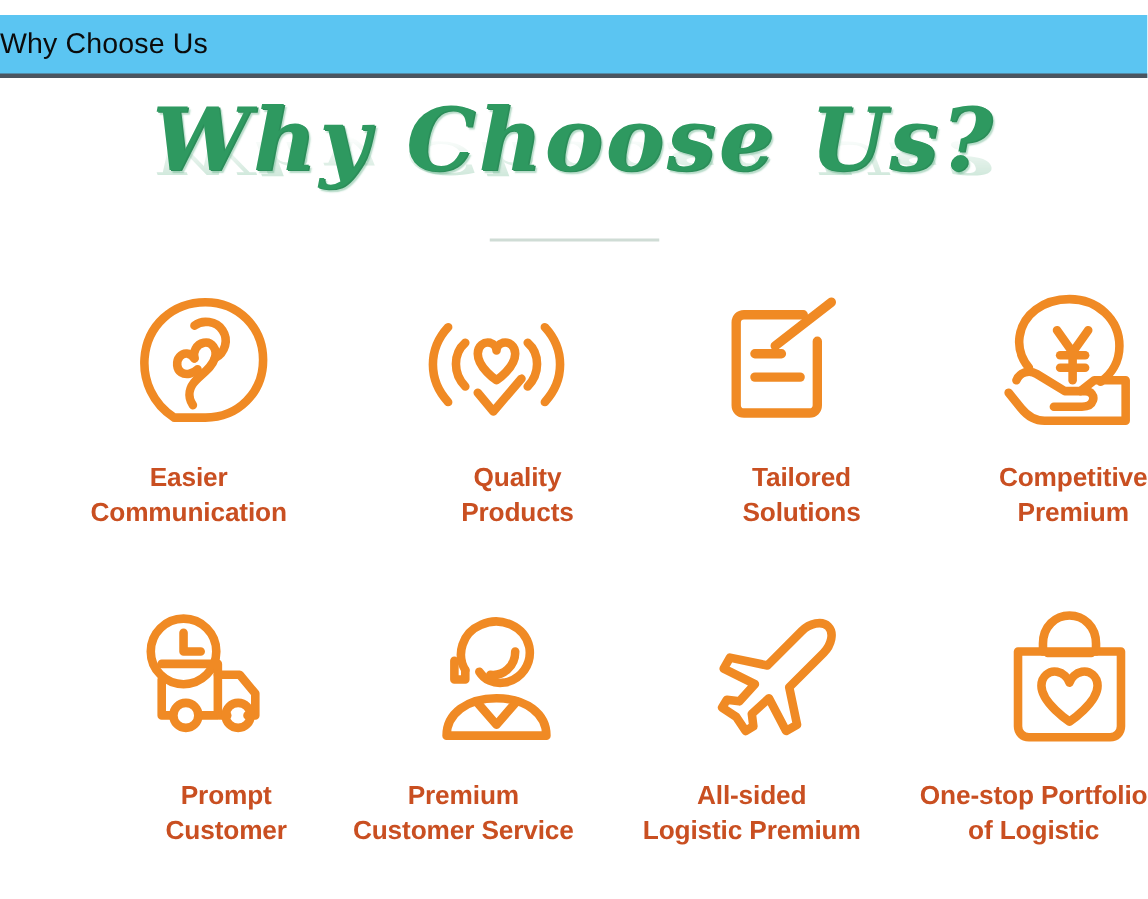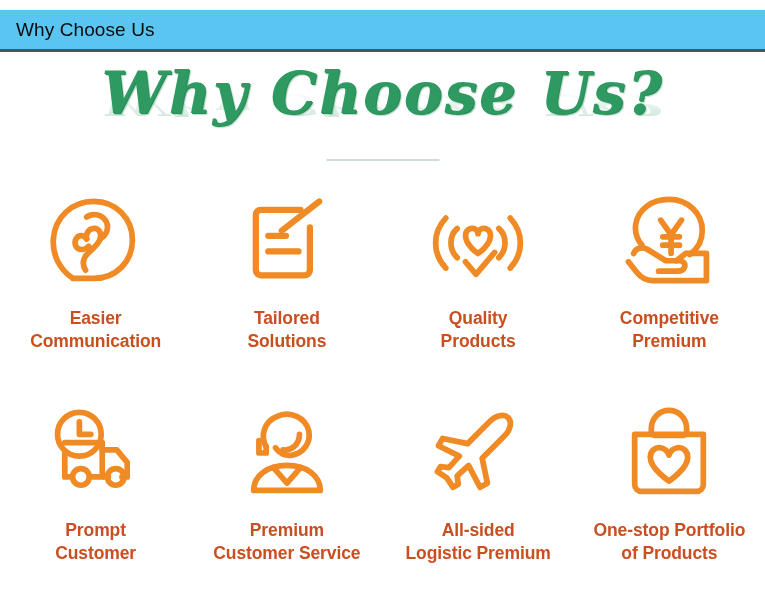--- a/index.html
+++ b/index.html
@@ -25,21 +25,21 @@
     background: #5BC5F2;
     border-bottom: 3px solid #4a5560;
     box-sizing: border-box;
     display: flex;
     align-items: center;
   }
   .titlebar-text {
     font-size: 19px;
     color: #0b0b0b;
     letter-spacing: 0.1px;
-    padding-left: 16px;
+    padding-left: 0;
     line-height: 1;
     white-space: nowrap;
   }
 
   
   .page {
     position: absolute;
     left: 0;
     top: 55px;
     width: 765px;
@@ -104,21 +104,21 @@
   .feature-grid {
     display: grid;
     grid-template-columns: repeat(4, 1fr);
     grid-template-rows: repeat(2, 212px);
     width: 765px;
     margin-top: 14px;
   }
   .feature-cell {
     display: flex;
     flex-direction: column;
-    align-items: center;
+    align-items: flex-end;
     justify-content: flex-start;
     padding-top: 8px;
     box-sizing: border-box;
   }
   .feature-icon {
     width: 104px;
     height: 104px;
     display: flex;
     align-items: center;
     justify-content: center;
@@ -164,44 +164,44 @@
           <path d="M41 48 C38 44 34 44 31.5 47 C29 50 29.5 55 32.5 57 C35.5 59 40 58 43 55"></path>
           <path d="M54 48 C61 44 63 36 59 30 C55 24 46 23 41 27"></path>
         </svg>
       </span>
       <div class="feature-label">Easier
 Communication</div>
     </div>
 
     <div class="feature-cell">
       <span class="feature-icon">
-        <svg viewBox="0 0 100 100" fill="none" stroke="#F08A24" stroke-width="6" stroke-linecap="round" stroke-linejoin="round">
-          <path d="M72 37 L72 78 C72 81 70 83 67 83 L25 83 C22 83 20 81 20 78 L20 25 C20 22 22 20 25 20 L63 20"></path>
-          <line x1="32" y1="45" x2="49" y2="45"></line>
-          <line x1="32" y1="60" x2="61" y2="60"></line>
-          <path d="M45 40 L81 12"></path>
-        </svg>
-      </span>
-      <div class="feature-label">Tailored
-Solutions</div>
-    </div>
-
-    <div class="feature-cell">
-      <span class="feature-icon">
         <svg viewBox="0 0 100 100" fill="none" stroke="#F08A24" stroke-width="5.5" stroke-linecap="round" stroke-linejoin="round">
           <path d="M30 38 C22 45 22 58 30 66"></path>
           <path d="M19 28 C6 42 6 62 19 76"></path>
           <path d="M70 38 C78 45 78 58 70 66"></path>
           <path d="M81 28 C94 42 94 62 81 76"></path>
           <path d="M50 62 C50 62 38 54 38 45 C38 40 42 37 46 38 C48.5 38.7 50 41 50 43 C50 41 51.5 38.7 54 38 C58 37 62 40 62 45 C62 54 50 62 50 62 Z"></path>
           <path d="M38 70 L48 82 L66 61"></path>
         </svg>
       </span>
       <div class="feature-label">Quality
 Products</div>
+    </div>
+
+    <div class="feature-cell">
+      <span class="feature-icon">
+        <svg viewBox="0 0 100 100" fill="none" stroke="#F08A24" stroke-width="6" stroke-linecap="round" stroke-linejoin="round">
+          <path d="M72 37 L72 78 C72 81 70 83 67 83 L25 83 C22 83 20 81 20 78 L20 25 C20 22 22 20 25 20 L63 20"></path>
+          <line x1="32" y1="45" x2="49" y2="45"></line>
+          <line x1="32" y1="60" x2="61" y2="60"></line>
+          <path d="M45 40 L81 12"></path>
+        </svg>
+      </span>
+      <div class="feature-label">Tailored
+Solutions</div>
     </div>
 
     <div class="feature-cell">
       <span class="feature-icon">
         <svg viewBox="0 0 100 100" fill="none" stroke="#F08A24" stroke-width="5.5" stroke-linecap="round" stroke-linejoin="round">
           <path d="M24 54 C19 48 17 41 18 34 C20 20 33 10 50 10 C68 10 82 23 82 40 C82 50 77 58 70 63"></path>
           <path d="M42 30 L52 44 L62 30"></path>
           <line x1="44" y1="46" x2="60" y2="46"></line>
           <line x1="44" y1="54" x2="60" y2="54"></line>
           <line x1="52" y1="44" x2="52" y2="62"></line>
@@ -257,17 +257,17 @@
     <div class="feature-cell">
       <span class="feature-icon">
         <svg viewBox="0 0 100 100" fill="none" stroke="#F08A24" stroke-width="5.5" stroke-linecap="round" stroke-linejoin="round">
           <path d="M17 32 L83 32 L83 80 C83 84 80 87 76 87 L24 87 C20 87 17 84 17 80 Z"></path>
           <path d="M33 32 L33 27 C33 16 41 9 50 9 C59 9 67 16 67 27 L67 32"></path>
           <line x1="36" y1="33" x2="64" y2="33"></line>
           <path d="M50 77 C50 77 32 65 32 54 C32 48 37 44 42 45 C46 45.8 49 49 50 52 C51 49 54 45.8 58 45 C63 44 68 48 68 54 C68 65 50 77 50 77 Z"></path>
         </svg>
       </span>
       <div class="feature-label">One-stop Portfolio
-of Products</div>
+of Logistic</div>
     </div>
 
   </div>
 </div>
 
 </body></html>

